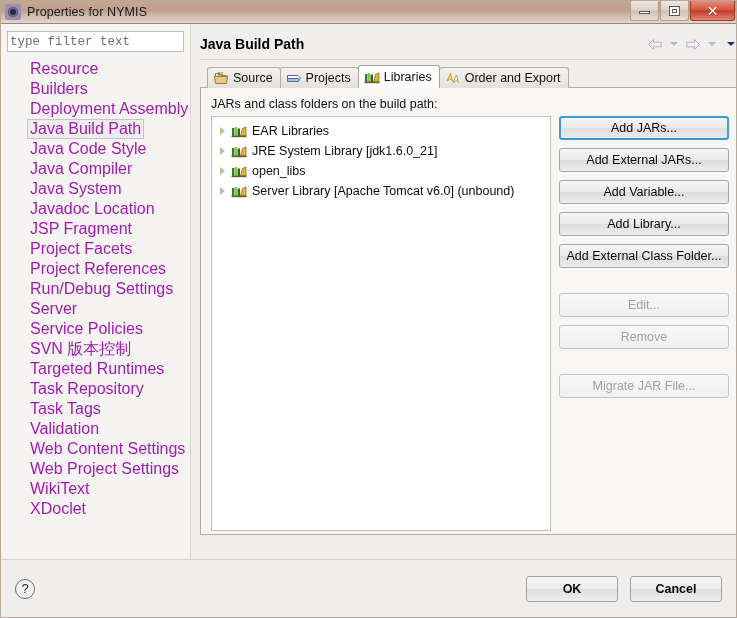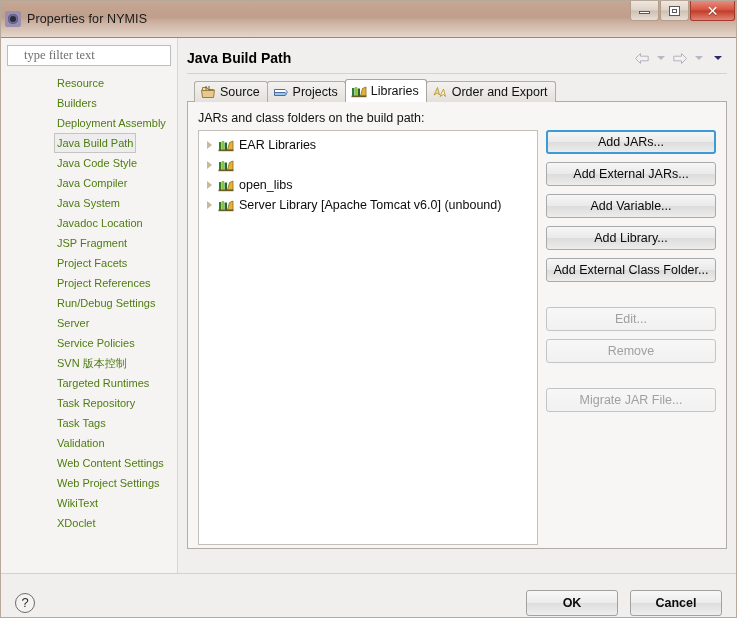--- a/index.html
+++ b/index.html
@@ -17,21 +17,21 @@
     position: relative;
     width: 737px; height: 618px;
     background: #f0f0ef;
     border: 1px solid #b7a99a;
     overflow: hidden;
   }
 
   
   #titlebar {
     position: relative;
-    height: 37px;
+    height: 23px;
     background: linear-gradient(to bottom, #c6a793 0%, #bf9e8c 45%, #c9ad9b 55%, #e5d6cb 100%);
     border-bottom: 1px solid #9b8878;
     display: flex; align-items: center;
   }
   #title-icon {
     width: 16px; height: 16px;
     margin-left: 4px; margin-right: 6px;
     border-radius: 2px;
     background: #9a8fb0;
     position: relative;
@@ -105,40 +105,39 @@
     width: 190px;
     background: #f5f4f2;
     padding: 7px 6px 0 6px;
     border-right: 1px solid #d9d5cf;
   }
   #filter-input {
     width: 100%;
     height: 21px;
     border: 1px solid #bdbdbd;
     background: #ffffff;
-    padding: 0 16px;
-    font-family: Liberation Serif, serif;
+    padding: 0 2px;
+    font-family: Liberation Mono, monospace;
     font-size: 12.5px;
     color: #000000;
     outline: none;
   }
   #filter-input::placeholder { color: #6f6f6f; opacity: 1; }
   #tree {
     margin-top: 7px;
     padding-left: 20px;
   }
   .tree-item {
     height: 20px;
     line-height: 20px;
-    font-size: 11px;
-    color: #4d7c0f;
+    font-size: 16px;
+    color: #a21caf;
     padding: 0 3px;
     white-space: nowrap;
     display: inline-block;
-    margin-left: 27px;
   }
   .tree-row { height: 20px; }
   .tree-item.selected {
     background: #ededed;
     border: 1px solid #c4c4c4;
     height: 20px;
     line-height: 18px;
     padding: 0 2px;
   }
 
@@ -460,20 +459,21 @@
             </div>
             <div class="jar-row">
               <span class="expander"></span>
               <svg class="lib-icon" viewBox="0 0 16 14">
                 <rect x="1" y="4" width="2.4" height="8" fill="#2f7d32"></rect>
                 <rect x="3.8" y="3" width="2.4" height="9" fill="#8fc33e"></rect>
                 <rect x="6.6" y="4.5" width="2.4" height="7.5" fill="#1f6b2a"></rect>
                 <path d="M9.5 12 L15 12 L15 3 L11.5 4.5 Z" fill="#e3b23c" stroke="#8d6c1c" stroke-width=".8"></path>
                 <rect x="0.5" y="11.6" width="15" height="1.6" fill="#6b5a2a"></rect>
               </svg>
+              <span>JRE System Library [jdk1.6.0_21]</span>
             </div>
             <div class="jar-row">
               <span class="expander"></span>
               <svg class="lib-icon" viewBox="0 0 16 14">
                 <rect x="1" y="4" width="2.4" height="8" fill="#2f7d32"></rect>
                 <rect x="3.8" y="3" width="2.4" height="9" fill="#8fc33e"></rect>
                 <rect x="6.6" y="4.5" width="2.4" height="7.5" fill="#1f6b2a"></rect>
                 <path d="M9.5 12 L15 12 L15 3 L11.5 4.5 Z" fill="#e3b23c" stroke="#8d6c1c" stroke-width=".8"></path>
                 <rect x="0.5" y="11.6" width="15" height="1.6" fill="#6b5a2a"></rect>
               </svg>

